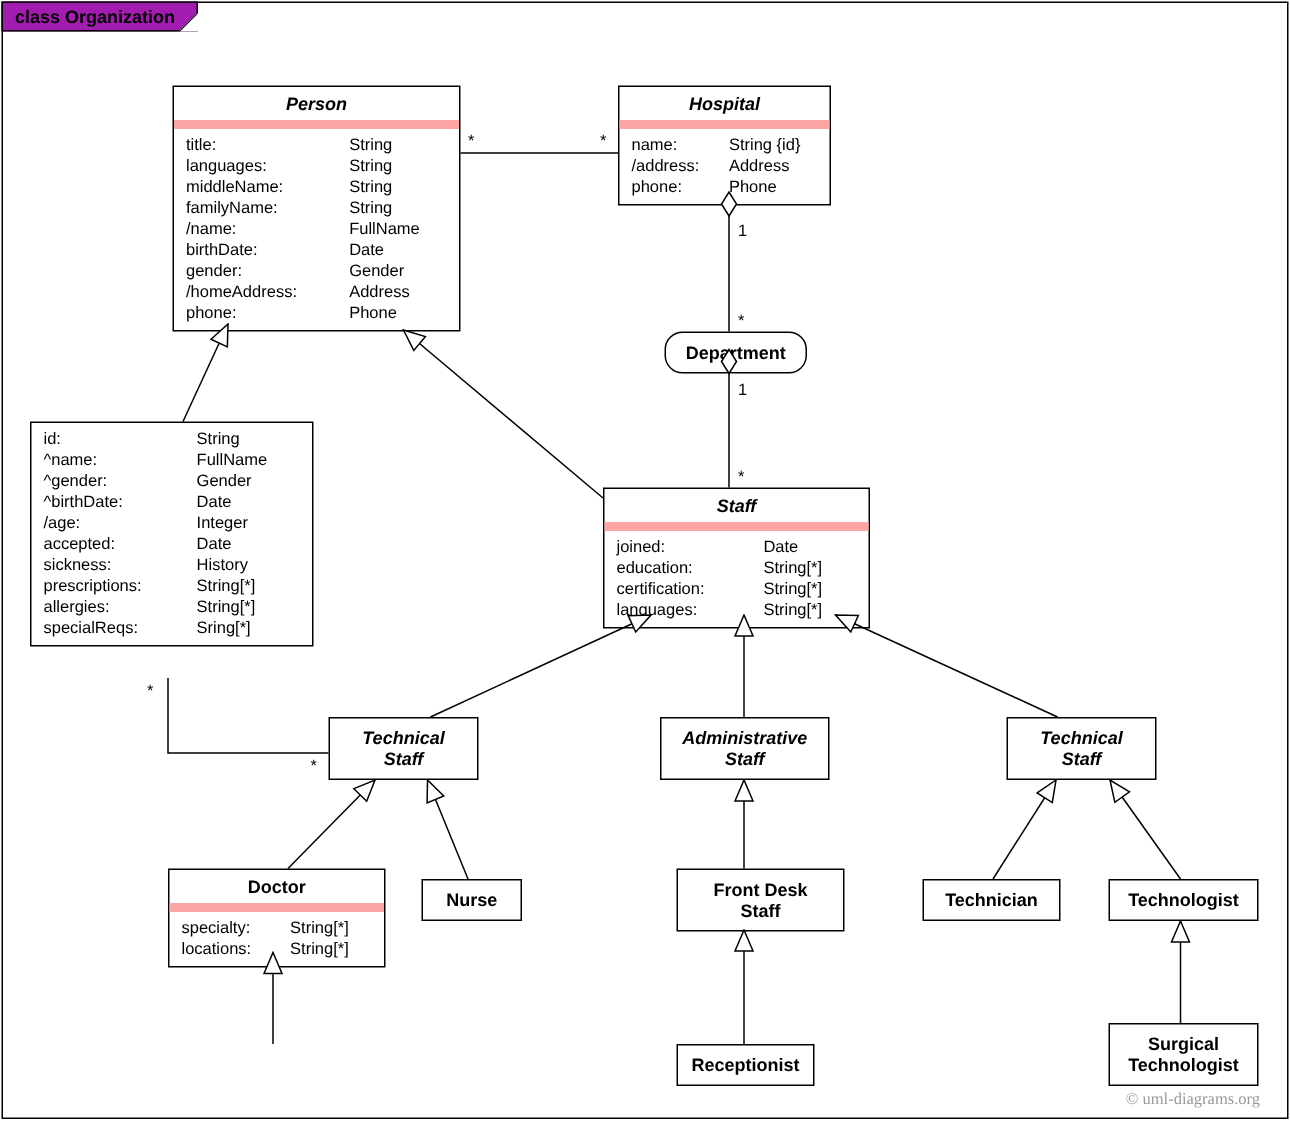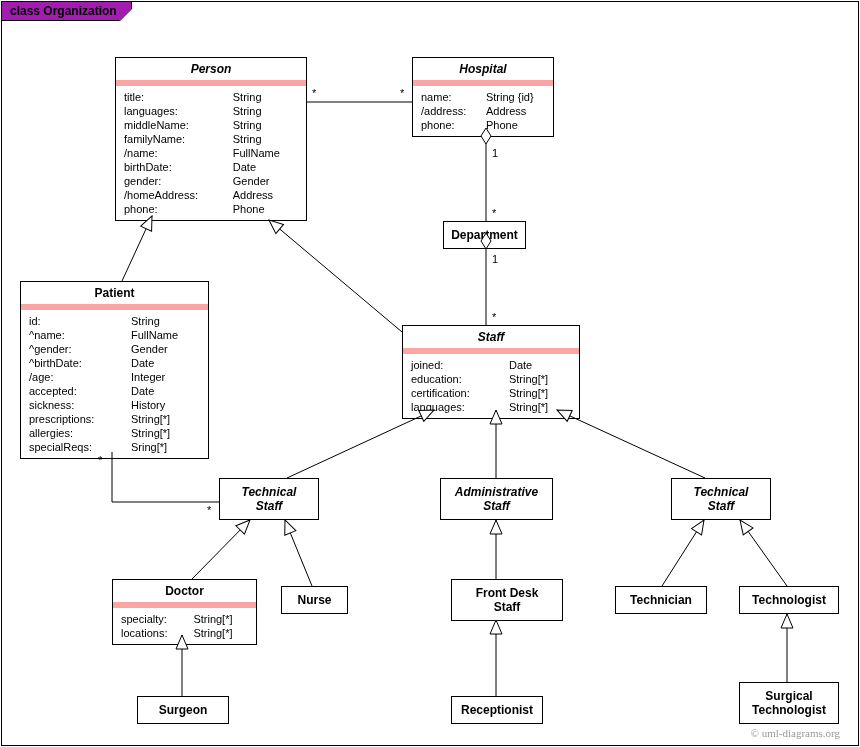--- a/index.html
+++ b/index.html
@@ -170,26 +170,25 @@
             </tr>
         <tr>
               <td>phone:</td>
               <td class="c2">Phone</td>
             </tr>
       </tbody>
         </table>
     </div>
   </div>
 
-  <div class="simple" style="left:441px; top:219px; width:83px;">
+  <div class="simple" style="left:441px; top:219px; width:95px;border-radius:12px;">
     <span>Department</span>
   </div>
 
   <div class="cls" style="left:18px; top:279px; width:189px;">
-    <div class="title concrete">Patient</div>
     <div class="body">
       <table>
         <tbody>
             <tr>
               <td>id:</td>
               <td class="c2">String</td>
             </tr>
         <tr>
               <td>^name:</td>
               <td class="c2">FullName</td>
@@ -298,23 +297,20 @@
   </div>
 
   <div class="simple" style="left:613px; top:584px; width:92px;">
     <span>Technician</span>
   </div>
 
   <div class="simple" style="left:737px; top:584px; width:100px;">
     <span>Technologist</span>
   </div>
 
-  <div class="simple" style="left:135px; top:694px; width:92px;">
-    <span>Surgeon</span>
-  </div>
 
   <div class="simple" style="left:449px; top:694px; width:92px;">
     <span>Receptionist</span>
   </div>
 
   <div class="simple" style="left:737px; top:680px; width:100px; line-height:14px;">
     <span>Surgical</span><br>
     <span>Technologist</span>
   </div>
 

